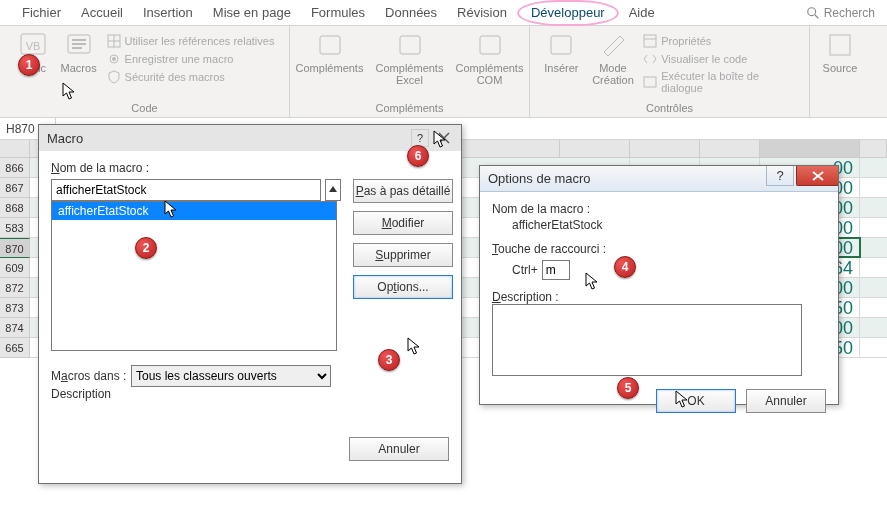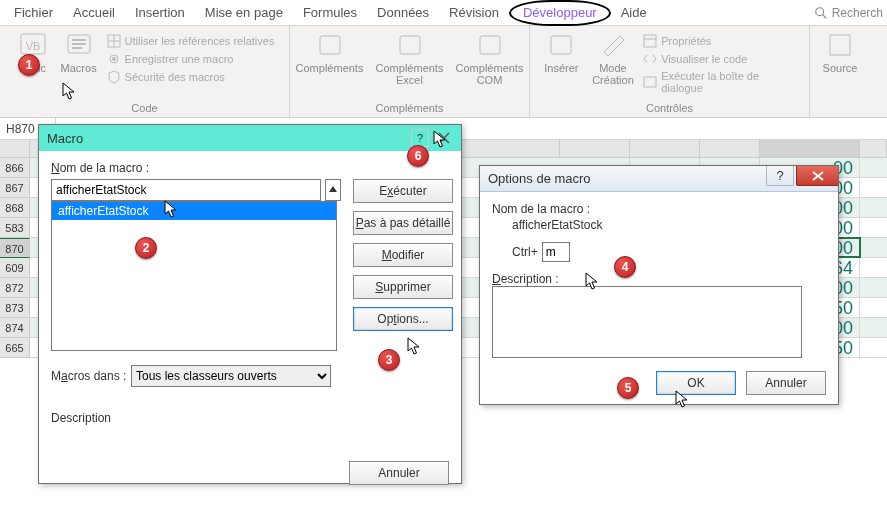--- a/index.html
+++ b/index.html
@@ -1,21 +1,21 @@
 <!DOCTYPE html>
 <html><head>
 <meta charset="utf-8">
 <style>
 * { box-sizing: border-box; margin: 0; padding: 0; font-family: "Segoe UI", Tahoma, sans-serif; }
 body { width: 887px; height: 513px; background: #fff; position: relative; overflow: hidden; font-size: 12px; color: #444; }
 
 
-.tabs { height: 26px; background: #fff; display: flex; align-items: center; padding: 0 4px; border-bottom: 1px solid #d4d4d4; }
+.tabs { height: 26px; background: #fff; display: flex; align-items: center; padding: 0 12px; border-bottom: 1px solid #d4d4d4; }
 .tab { padding: 5px 10px 6px; color: #555; cursor: pointer; font-size: 13px; }
-.tab.active { color: #8b5cf6; border: 2px solid #000000; border-radius: 50%/60%; padding: 3px 12px 4px; }
+.tab.active { color: #0c4a6e; border: 2px solid #f9a8d4; border-radius: 50%/60%; padding: 3px 12px 4px; }
 
 
 .ribbon { height: 92px; background: #f3f2f1; border-bottom: 1px solid #d4d4d4; display: flex; position: relative; }
 .rgroup { border-right: 1px solid #d4d4d4; display: flex; flex-direction: column; align-items: center; padding: 4px 10px 0; color: #888; position: relative; }
 .rgroup-inner { display: flex; align-items: flex-start; gap: 6px; flex: 1; }
 .rgroup-label { font-size: 11px; color: #888; padding: 2px 0 3px; }
 .bigbtn { display: flex; flex-direction: column; align-items: center; width: 50px; color: #888; font-size: 11px; cursor: pointer; }
 .bigbtn svg { margin-bottom: 2px; }
 .smallrow { display: flex; align-items: center; gap: 4px; color: #a9a9a9; font-size: 11px; padding: 2px 0; cursor: pointer; }
 .smallrow svg { flex-shrink: 0; }
@@ -30,21 +30,21 @@
 .colhdr { height: 18px; border-bottom: 1px solid #ccc; border-right: 1px solid #ccc; background: #e6e6e6; display: flex; }
 .corner { width: 30px; border-right: 1px solid #ccc; }
 .rowhdr { width: 30px; height: 20px; background: #e6e6e6; border-bottom: 1px solid #ccc; border-right: 1px solid #ccc; text-align: center; font-size: 11px; line-height: 20px; color: #333; }
 .rowhdr.sel { background: #d2d2d2; border-bottom: 1px solid #217346; border-top: 1px solid #217346; }
 .row { height: 20px; display: flex; border-bottom: 1px solid #d8d8d8; }
 .row.alt { background: #e8f1ed; }
 .cell { border-right: 1px solid #d8d8d8; padding: 0 6px; font-size: 18px; line-height: 20px; text-align: right; color: #0f766e; }
 
 
 .dlg { position: absolute; background: #fff; border: 1px solid #707070; box-shadow: 2px 2px 6px rgba(0,0,0,0.25); }
-.dlg-title { height: 26px; display: flex; align-items: center; padding: 0 8px; font-size: 13px; color: #333; background: #5eead4; position: relative; }
+.dlg-title { height: 26px; display: flex; align-items: center; padding: 0 8px; font-size: 13px; color: #333; background: #e5e5e5; position: relative; }
 .dlg-title.win7 { background: linear-gradient(#f7f7f7, #dfe9f5); border-bottom: 1px solid #b5c7d8; }
 .dlg-body { padding: 10px 12px; font-size: 12px; color: #333; }
 .label { font-size: 12px; margin-bottom: 4px; display: block; }
 .txtinput { width: 270px; height: 22px; border: 1px solid #7a7a7a; padding: 0 4px; font-size: 12px; }
 .listbox { width: 286px; height: 150px; border: 1px solid #7a7a7a; background: #fff; overflow: hidden; }
 .listitem { background: #0a84ff; color: #fff; padding: 2px 6px; font-size: 12px; }
 .dlgbtn { width: 100px; height: 24px; border: 1px solid #8a8a8a; background: linear-gradient(#fdfdfd,#e9e9e9); font-size: 12px; cursor: pointer; display: flex; align-items: center; justify-content: center; }
 .dlgbtn.disabled { color: #aaa; }
 .dlgbtn.focus { border: 1.5px solid #2a7bd1; box-shadow: 0 0 2px #6ab0f3 inset; }
 .dlgbtn u { text-decoration: underline; }
@@ -323,61 +323,59 @@
                 <path d="M5 1 L9 7 L1 7 Z" fill="#333"></path>
               </svg>
           </div>
         </div>
         <div class="listbox">
           <div class="listitem">afficherEtatStock</div>
         </div>
       </div>
       <div class="btncol">
         <div class="dlgbtn">
-            <span>E<u>x</u>écuter</span>
-          </div>
-        <div class="dlgbtn">
             <span><u>P</u>as à pas détaillé</span>
           </div>
         <div class="dlgbtn">
             <span><u>M</u>odifier</span>
           </div>
         <div class="dlgbtn">
             <span><u>S</u>upprimer</span>
           </div>
         <div class="dlgbtn focus">
             <span>Op<u>t</u>ions...</span>
           </div>
       </div>
     </div>
     <div style="margin-top:14px" class="combo">
       <span style="width:80px">M<u>a</u>cros dans :</span>
       <select><option>Tous les classeurs ouverts</option></select>
     </div>
-    <div style="margin-top:24px">Description</div>
+    <div style="margin-top:0">Description</div>
     <div style="display:flex;justify-content:flex-end;margin-top:36px">
       <div class="dlgbtn">Annuler</div>
     </div>
   </div>
 </div>
 
 <div class="dlg" style="left:479px; top:165px; width:360px; height:240px; z-index:200">
   <div class="dlg-title win7">
     <span>Options de macro</span>
     <div class="win-help">?</div>
     <div class="win-x">
         <svg width="12" height="10">
           <line x1="1" y1="1" x2="11" y2="9" stroke="#fff" stroke-width="1.8"></line>
           <line x1="11" y1="1" x2="1" y2="9" stroke="#fff" stroke-width="1.8"></line>
         </svg>
       </div>
   </div>
   <div class="dlg-body">
     <div>Nom de la macro :</div>
     <div style="padding-left:20px;margin:2px 0 10px">afficherEtatStock</div>
+    <div><u>T</u>ouche de raccourci :</div>
     <div style="padding-left:20px;margin:4px 0 10px;display:flex;align-items:center;gap:4px">
       <span>Ctrl+</span>
       <input class="shortkey" value="m" style="">
     </div>
     <div><u>D</u>escription :</div>
     <textarea class="desc-area" style=""></textarea>
     <div style="display:flex;justify-content:flex-end;gap:10px;margin-top:10px">
       <div class="dlgbtn focus" style="width:80px">OK</div>
       <div class="dlgbtn" style="width:80px">Annuler</div>
     </div>

